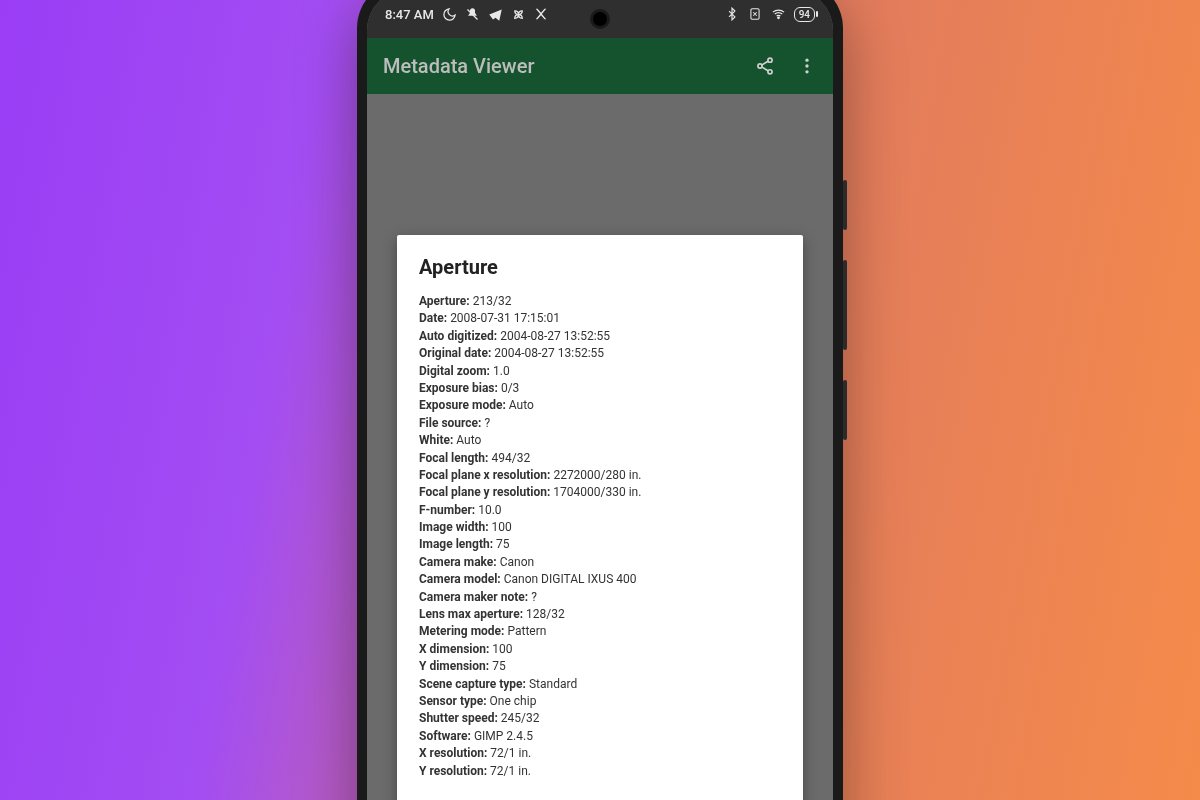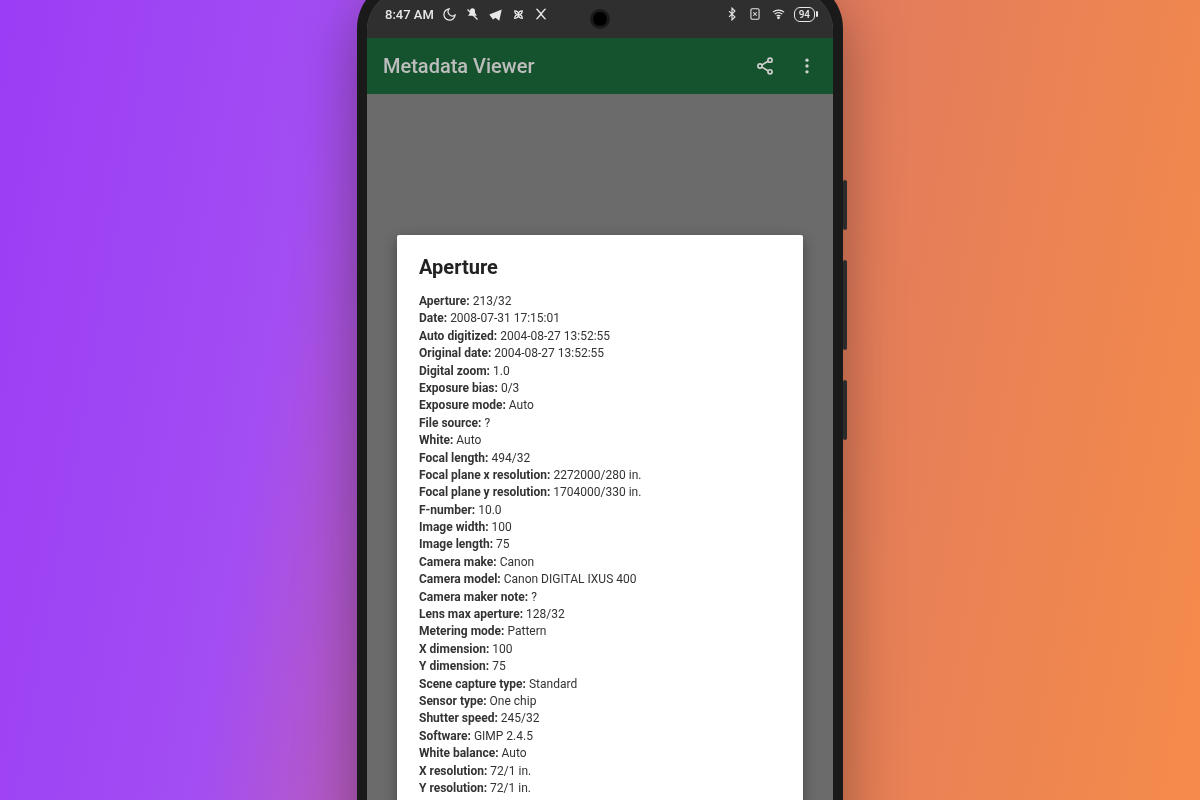--- a/index.html
+++ b/index.html
@@ -175,21 +175,20 @@
             <div class="row"><span class="lbl">Camera model: </span><span>Canon DIGITAL IXUS 400</span></div>
             <div class="row"><span class="lbl">Camera maker note: </span><span>?</span></div>
             <div class="row"><span class="lbl">Lens max aperture: </span><span>128/32</span></div>
             <div class="row"><span class="lbl">Metering mode: </span><span>Pattern</span></div>
             <div class="row"><span class="lbl">X dimension: </span><span>100</span></div>
             <div class="row"><span class="lbl">Y dimension: </span><span>75</span></div>
             <div class="row"><span class="lbl">Scene capture type: </span><span>Standard</span></div>
             <div class="row"><span class="lbl">Sensor type: </span><span>One chip</span></div>
             <div class="row"><span class="lbl">Shutter speed: </span><span>245/32</span></div>
             <div class="row"><span class="lbl">Software: </span><span>GIMP 2.4.5</span></div>
-            <div class="row"><span class="lbl">White balance: </span><span>Auto</span></div>
             <div class="row"><span class="lbl">X resolution: </span><span>72/1 in.</span></div>
             <div class="row"><span class="lbl">Y resolution: </span><span>72/1 in.</span></div>
           </div>
       </div>
 
     </div>
   </div>
 </div>
 
 </body></html>

